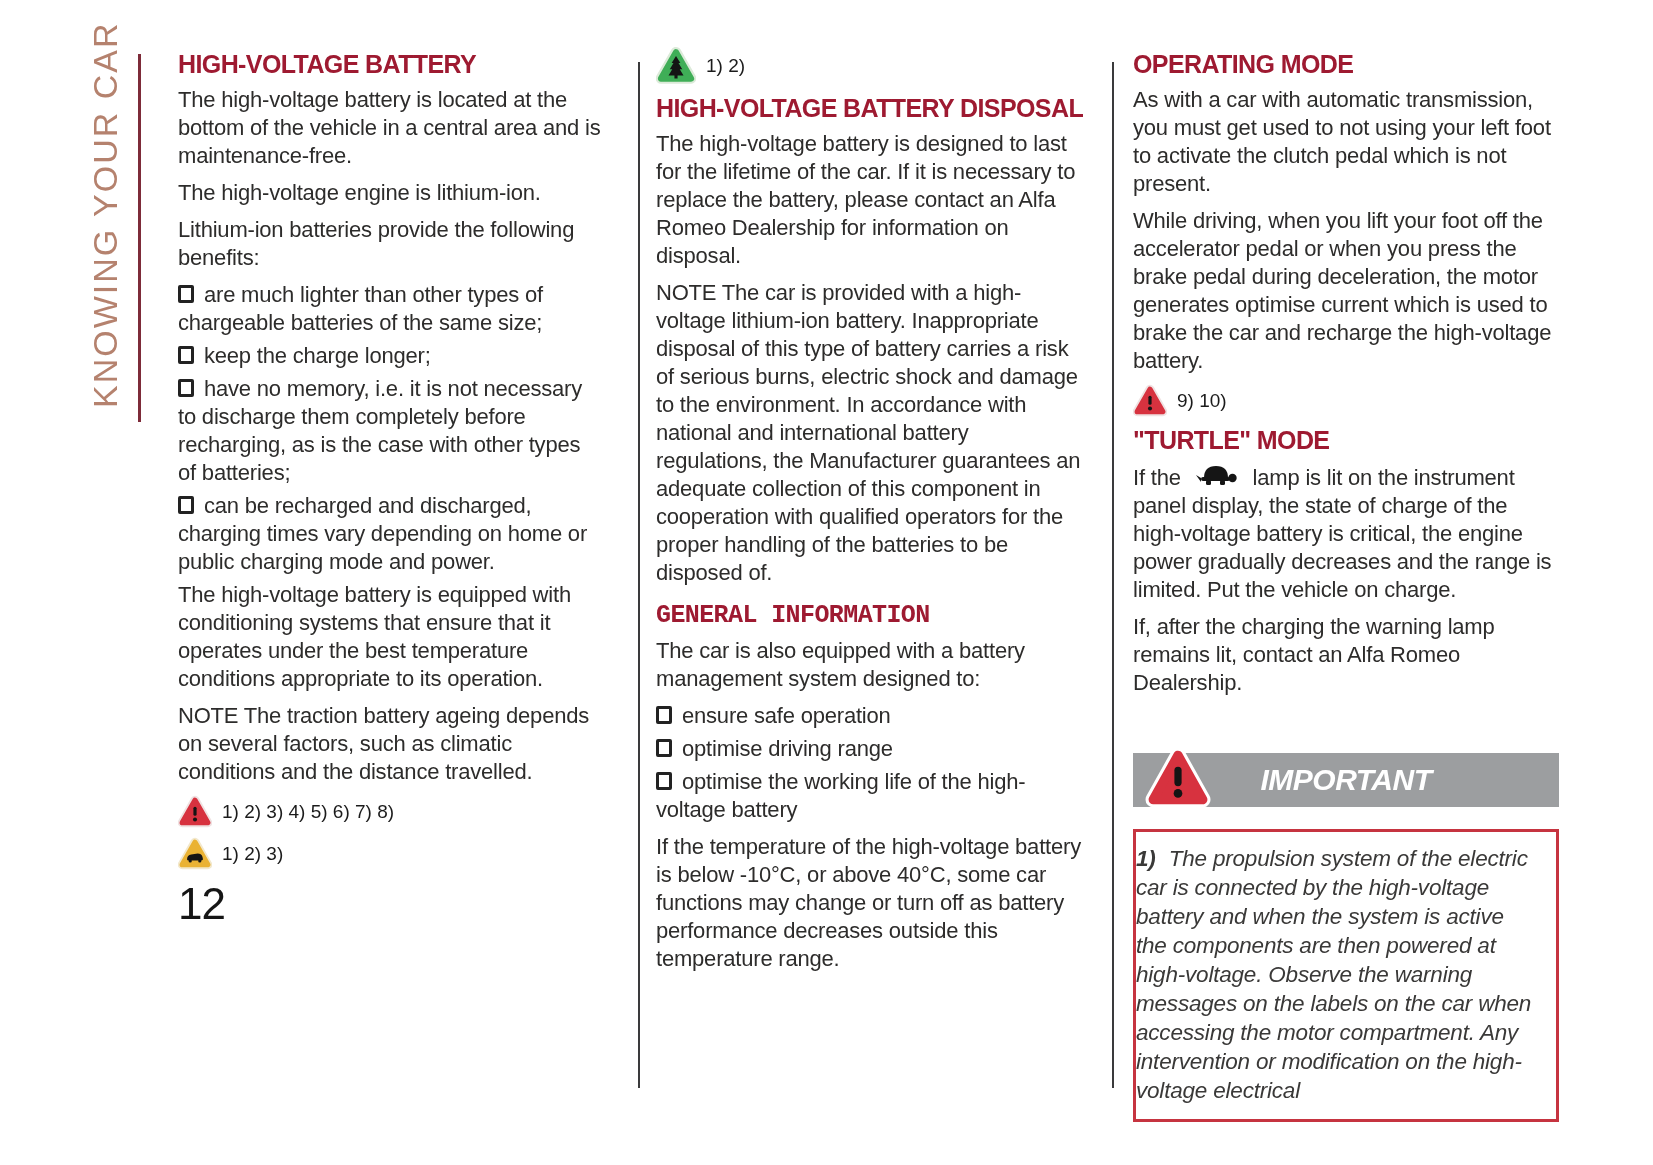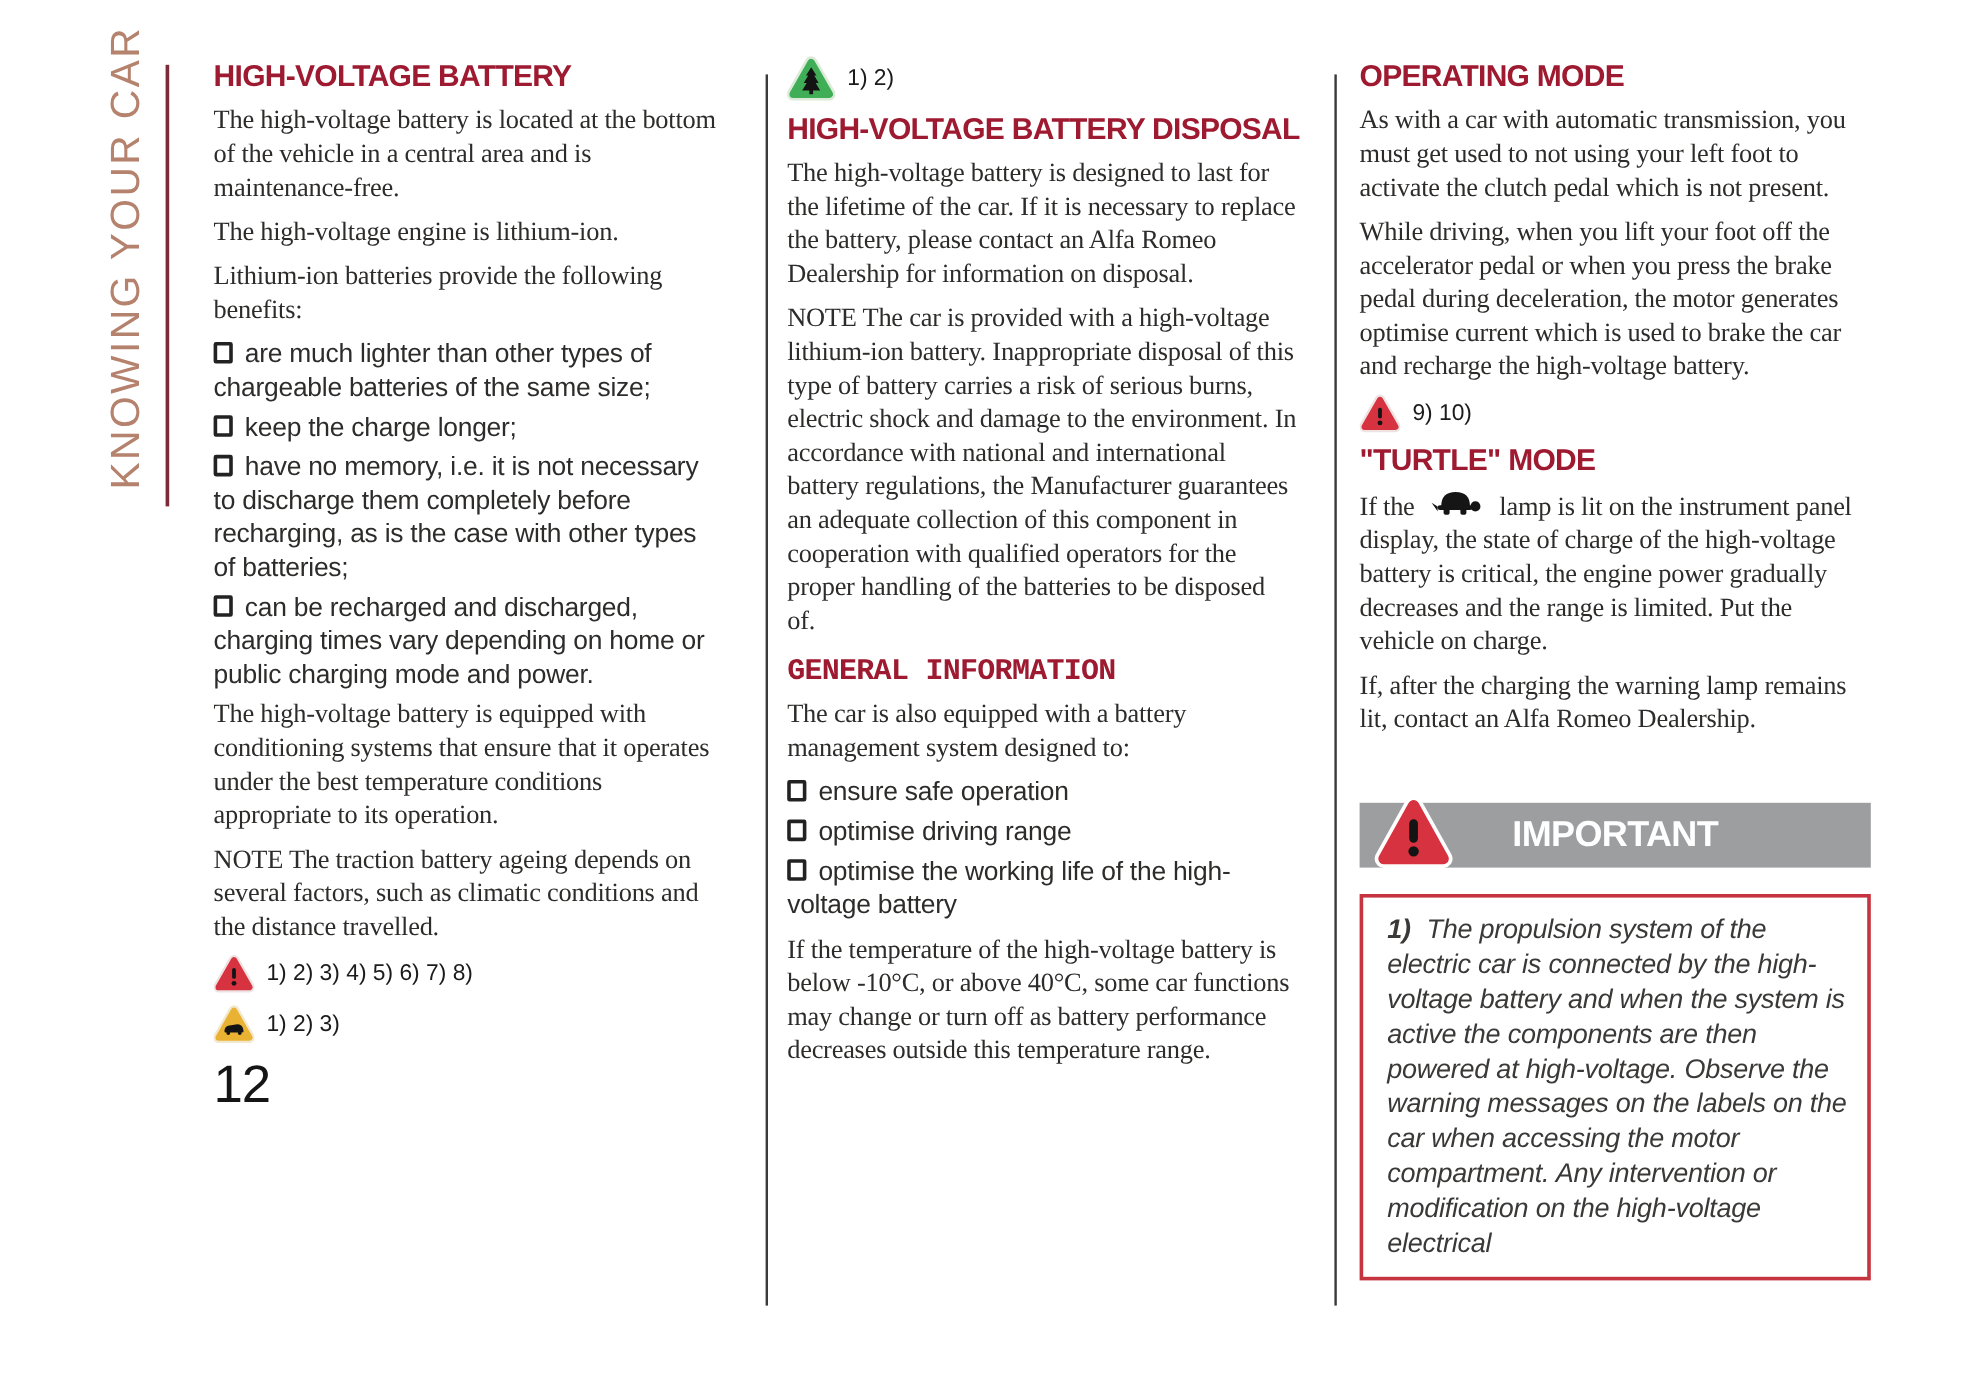--- a/index.html
+++ b/index.html
@@ -23,44 +23,44 @@
   #col3{left:1133px;}
   .divider{position:absolute;top:62px;width:2px;height:1026px;background:#3a3a3c;}
   #divider1{left:638px;}
   #divider2{left:1112px;}
 
   h2{
     margin:0 0 7px 0;font-size:25px;font-weight:800;color:#9e1a31;
     letter-spacing:-0.6px;white-space:nowrap;
   }
   .section-gap{margin-top:14px;font-family:Liberation Mono, monospace;}
-  .para{margin:0 0 9px 0;font-size:22px;line-height:28px;letter-spacing:-0.2px;font-family:Liberation Serif, serif;}
+  .para{margin:0 0 9px 0;font-size:22px;line-height:28px;letter-spacing:-0.2px;}
   .bullet{margin:0 0 5px 0;font-size:22px;line-height:28px;letter-spacing:-0.2px;}
   .bullet::before{
     content:"";display:inline-block;width:10px;height:12px;
     border:3px solid #222;border-radius:2px;margin-right:10px;vertical-align:-1px;
   }
   
   .icon-row{display:flex;align-items:center;margin:6px 0 8px 0;}
   .icon-row svg{flex:0 0 auto;}
   .refs{margin-left:10px;font-size:19px;font-weight:400;color:#1b1b1b;letter-spacing:0;}
   .page-number{margin-top:6px;font-size:44px;font-weight:400;color:#151515;letter-spacing:-1px;}
   .turtle{margin:0 8px;vertical-align:-3px;}
   
   .important-bar{
     position:relative;margin-top:56px;height:54px;background:#9c9ea0;
   }
   .important-icon{position:absolute;left:12px;top:-7px;}
   .important-title{
     text-align:center;line-height:54px;font-size:30px;font-weight:800;
-    color:#ffffff;letter-spacing:-0.5px;
+    font-style:italic;color:#ffffff;letter-spacing:-0.5px;
   }
   .important-box{
     margin-top:22px;border:3px solid #c63440;background:#fff;
-    padding:12px 16px 14px 20px;
+    padding:12px 16px 14px 0;
   }
   .note-text{
     margin:0;font-style:italic;font-size:22.5px;line-height:29px;color:#3a3938;
     letter-spacing:-0.2px;
   }
   .note-ref{font-weight:800;margin-right:7px;}
 </style>
 </head>
 <body>
 

